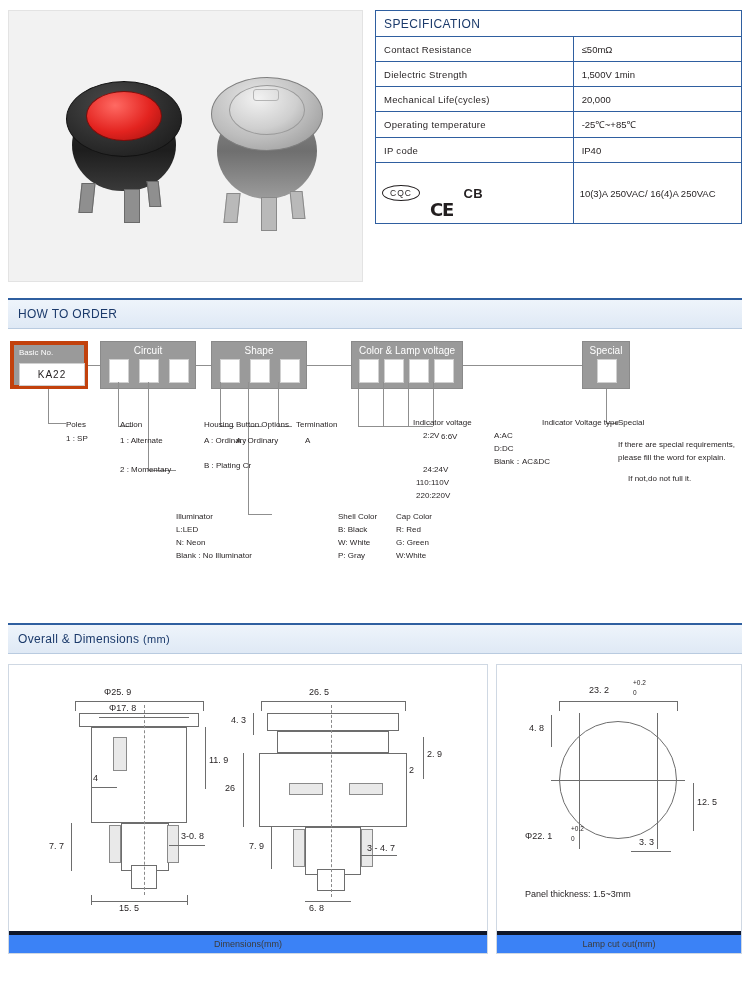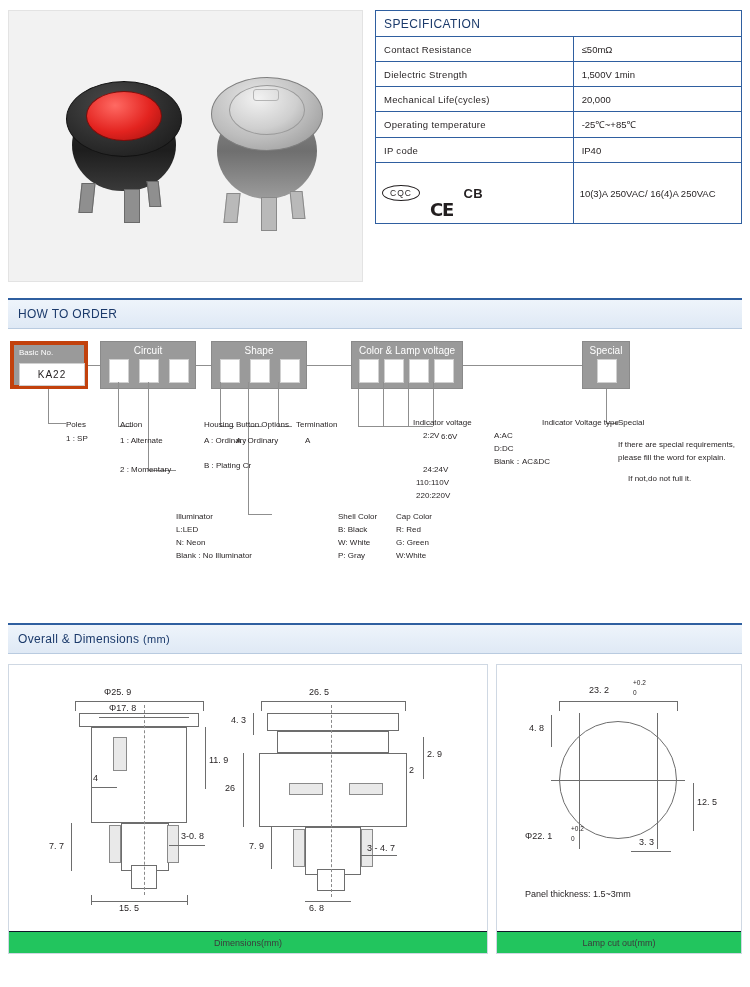--- a/index.html
+++ b/index.html
@@ -161,22 +161,22 @@
   .leader { position: absolute; background: #8f8f8f; }
   .vline { width: 1px; }
   .hline { height: 1px; }
   .note { position: absolute; font-size: 8px; color: #231f20; line-height: 1.45; white-space: nowrap; }
 
   
   .dims { display: flex; gap: 8px; margin: 10px 8px 0 8px; }
   .dim-box { border: 1px solid #cfd8e3; background: #fff; position: relative; }
   .dim-box .cap {
     position: absolute; left: 0; right: 0; bottom: 0; height: 22px;
-    border-top: 1px solid #0f172a;
-    background: #22c55e;
+    border-top: 4px solid #0f172a;
+    background: #3b82f6;
     font-size: 9px; color: #3b3b3b;
     display: flex; align-items: center; justify-content: center;
   }
   .dim-left { width: 480px; height: 290px; }
   .dim-right { width: 246px; height: 290px; }
   .dwg { position: absolute; inset: 0 0 22px 0; }
   .lbl { position: absolute; font-size: 9px; color: #231f20; white-space: nowrap; }
   .ln { position: absolute; background: #6d6d6d; }
   .ln.h { height: 1px; }
   .ln.v { width: 1px; }

